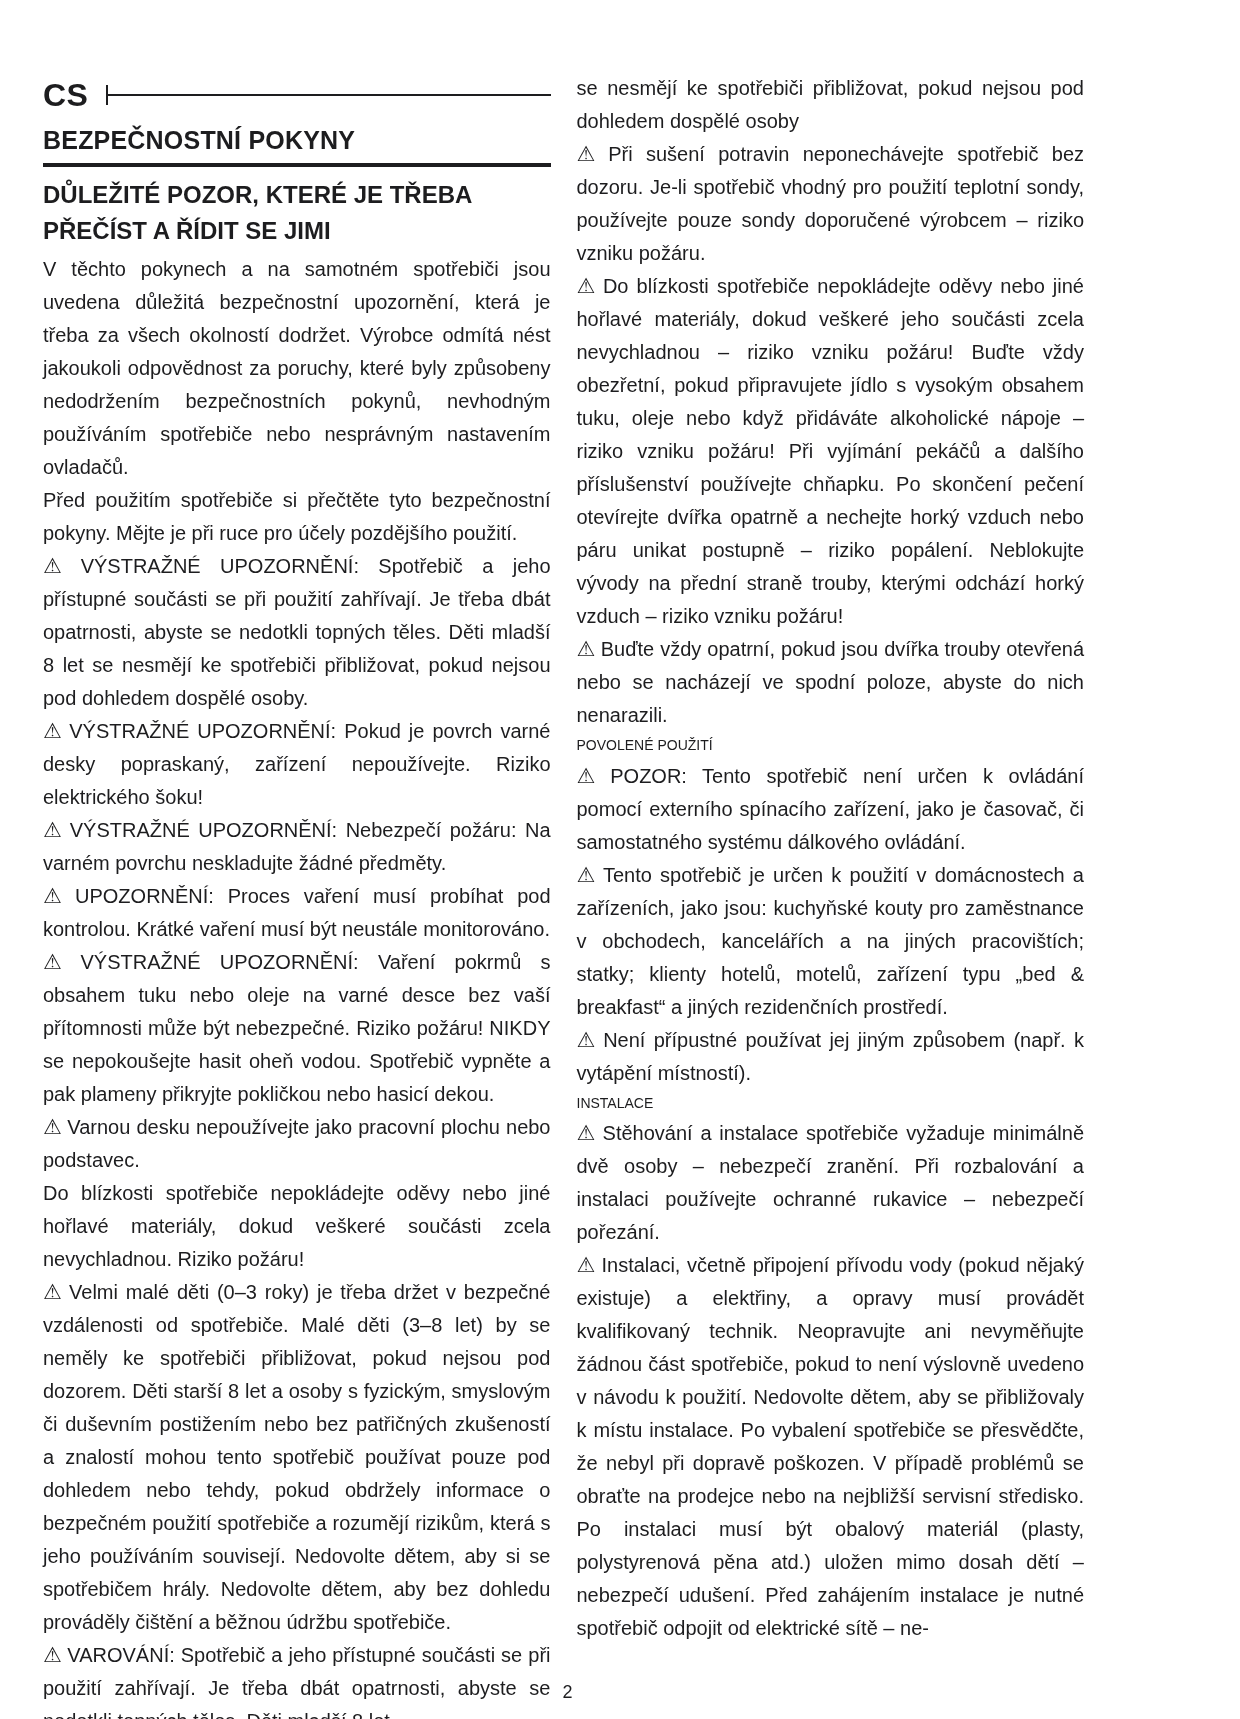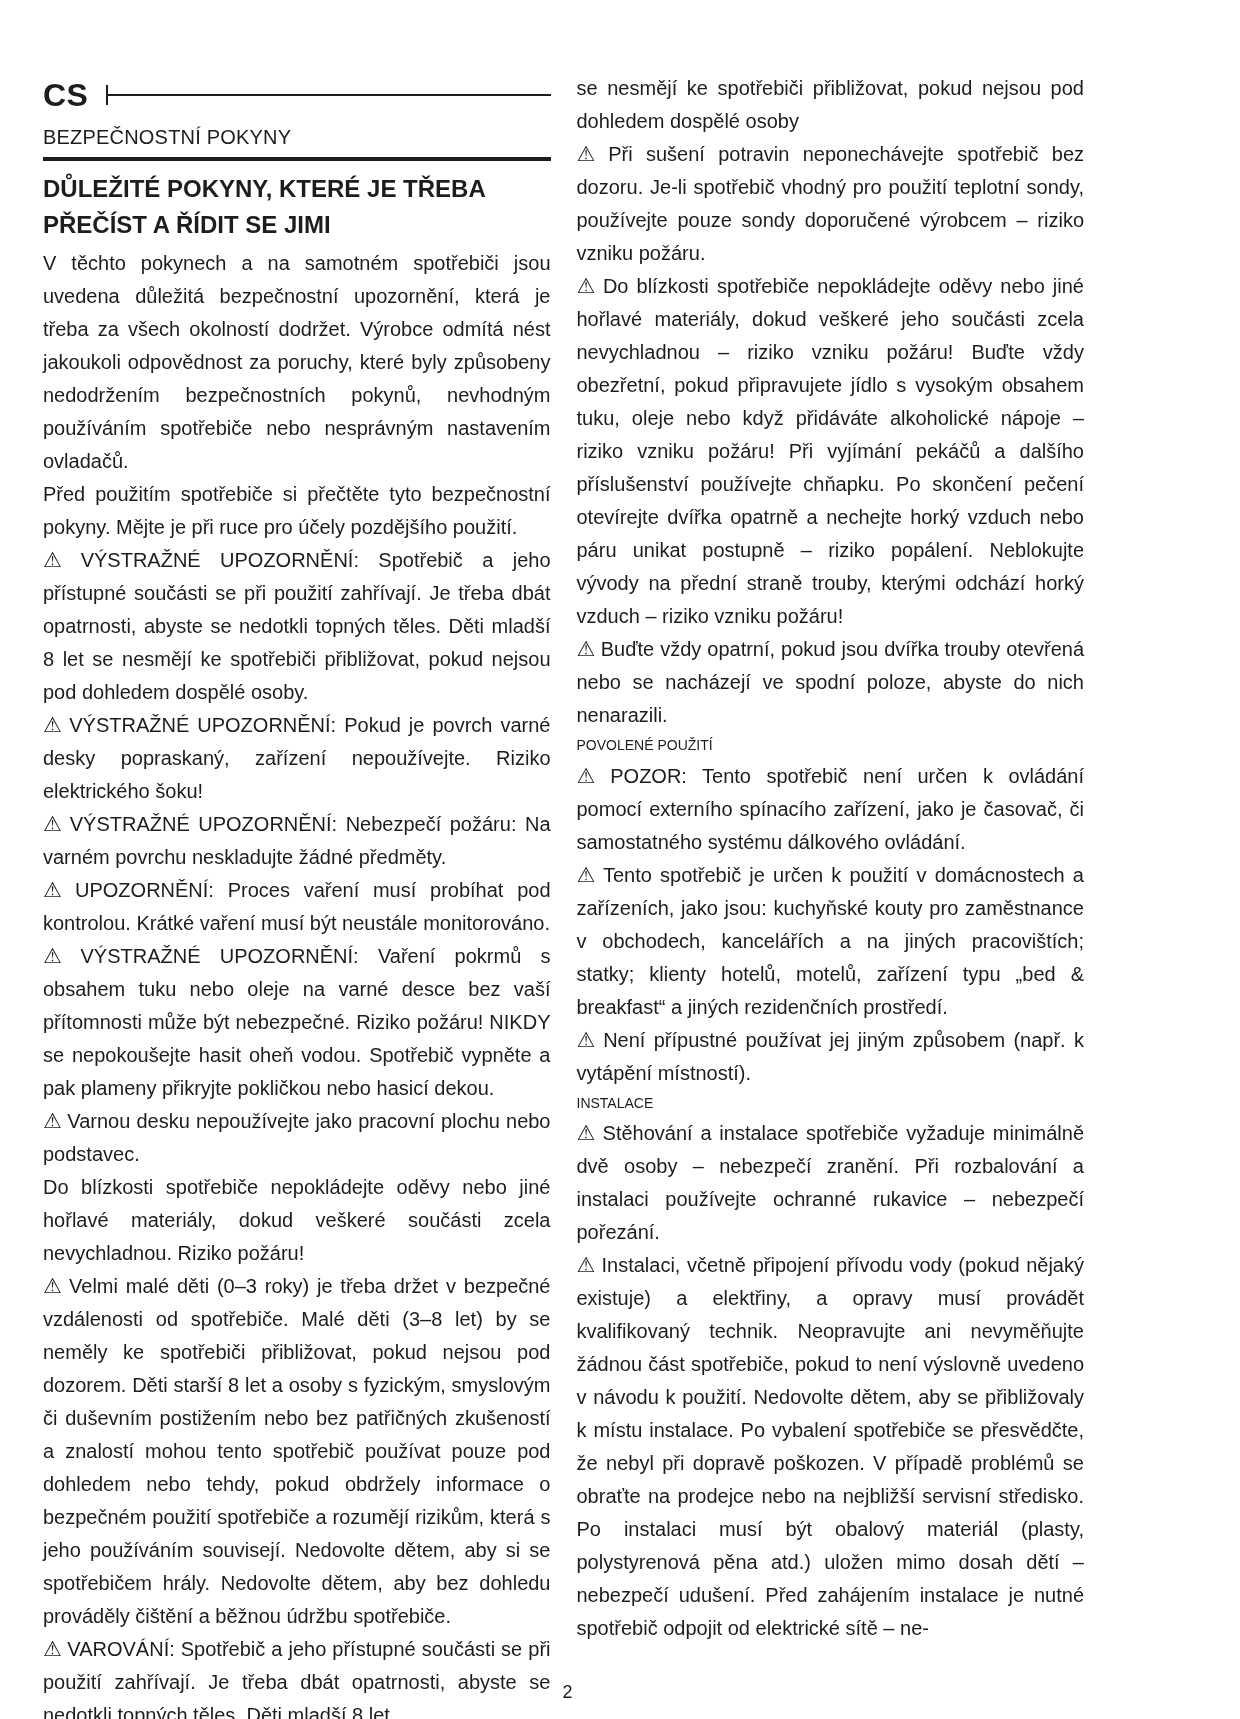--- a/index.html
+++ b/index.html
@@ -57,22 +57,22 @@
     background: #1d1d1f;
   }
   .lang-rule::after {
     content: "";
     position: absolute;
     left: 0; right: 0; top: 9px;
     height: 2px;
     background: #1d1d1f;
   }
   .doc-title {
-    font-size: 20px;
-    font-weight: 400;
+    font-size: 25px;
+    font-weight: 700;
     letter-spacing: 0.2px;
     margin-top: 7px;
     line-height: 1.2;
   }
   .title-rule {
     height: 4px;
     background: #1d1d1f;
     margin: 8px 0 10px 0;
   }
   
@@ -120,21 +120,21 @@
     <div class="columns">
 
       <div class="col">
         <div class="lang-row">
           <span class="lang-code">CS</span>
           <span class="lang-rule"></span>
         </div>
         <h1 class="doc-title">BEZPEČNOSTNÍ POKYNY</h1>
         <div class="title-rule"></div>
         <div class="blocks">
-            <div class="heading-h2">DŮLEŽITÉ POKYNY, KTERÉ JE TŘEBA PŘEČÍST A ŘÍDIT SE JIMI</div>
+            <div class="heading-h2">DŮLEŽITÉ POZOR, KTERÉ JE TŘEBA PŘEČÍST A ŘÍDIT SE JIMI</div>
             <p class="body-para">V těchto pokynech a na samotném spotřebiči jsou uvedena důležitá bezpečnostní upozornění, která je třeba za všech okolností dodržet. Výrobce odmítá nést jakoukoli odpovědnost za poruchy, které byly způsobeny nedodržením bezpečnostních pokynů, nevhodným používáním spotřebiče nebo nesprávným nastavením ovladačů.</p>
             <p class="body-para">Před použitím spotřebiče si přečtěte tyto bezpečnostní pokyny. Mějte je při ruce pro účely pozdějšího použití.</p>
             <p class="body-para"><span class="warn-icon">⚠</span>VÝSTRAŽNÉ UPOZORNĚNÍ: Spotřebič a jeho přístupné součásti se při použití zahřívají. Je třeba dbát opatrnosti, abyste se nedotkli topných těles. Děti mladší 8 let se nesmějí ke spotřebiči přibližovat, pokud nejsou pod dohledem dospělé osoby.</p>
             <p class="body-para"><span class="warn-icon">⚠</span>VÝSTRAŽNÉ UPOZORNĚNÍ: Pokud je povrch varné desky popraskaný, zařízení nepoužívejte. Riziko elektrického šoku!</p>
             <p class="body-para"><span class="warn-icon">⚠</span>VÝSTRAŽNÉ UPOZORNĚNÍ: Nebezpečí požáru: Na varném povrchu neskladujte žádné předměty.</p>
             <p class="body-para"><span class="warn-icon">⚠</span>UPOZORNĚNÍ: Proces vaření musí probíhat pod kontrolou. Krátké vaření musí být neustále monitorováno.</p>
             <p class="body-para"><span class="warn-icon">⚠</span>VÝSTRAŽNÉ UPOZORNĚNÍ: Vaření pokrmů s obsahem tuku nebo oleje na varné desce bez vaší přítomnosti může být nebezpečné. Riziko požáru! NIKDY se nepokoušejte hasit oheň vodou. Spotřebič vypněte a pak plameny přikryjte pokličkou nebo hasicí dekou.</p>
             <p class="body-para"><span class="warn-icon">⚠</span>Varnou desku nepoužívejte jako pracovní plochu nebo podstavec.</p>
             <p class="body-para">Do blízkosti spotřebiče nepokládejte oděvy nebo jiné hořlavé materiály, dokud veškeré součásti zcela nevychladnou. Riziko požáru!</p>
             <p class="body-para"><span class="warn-icon">⚠</span>Velmi malé děti (0–3 roky) je třeba držet v bezpečné vzdálenosti od spotřebiče. Malé děti (3–8 let) by se neměly ke spotřebiči přibližovat, pokud nejsou pod dozorem. Děti starší 8 let a osoby s fyzickým, smyslovým či duševním postižením nebo bez patřičných zkušeností a znalostí mohou tento spotřebič používat pouze pod dohledem nebo tehdy, pokud obdržely informace o bezpečném použití spotřebiče a rozumějí rizikům, která s jeho používáním souvisejí. Nedovolte dětem, aby si se spotřebičem hrály. Nedovolte dětem, aby bez dohledu prováděly čištění a běžnou údržbu spotřebiče.</p>

